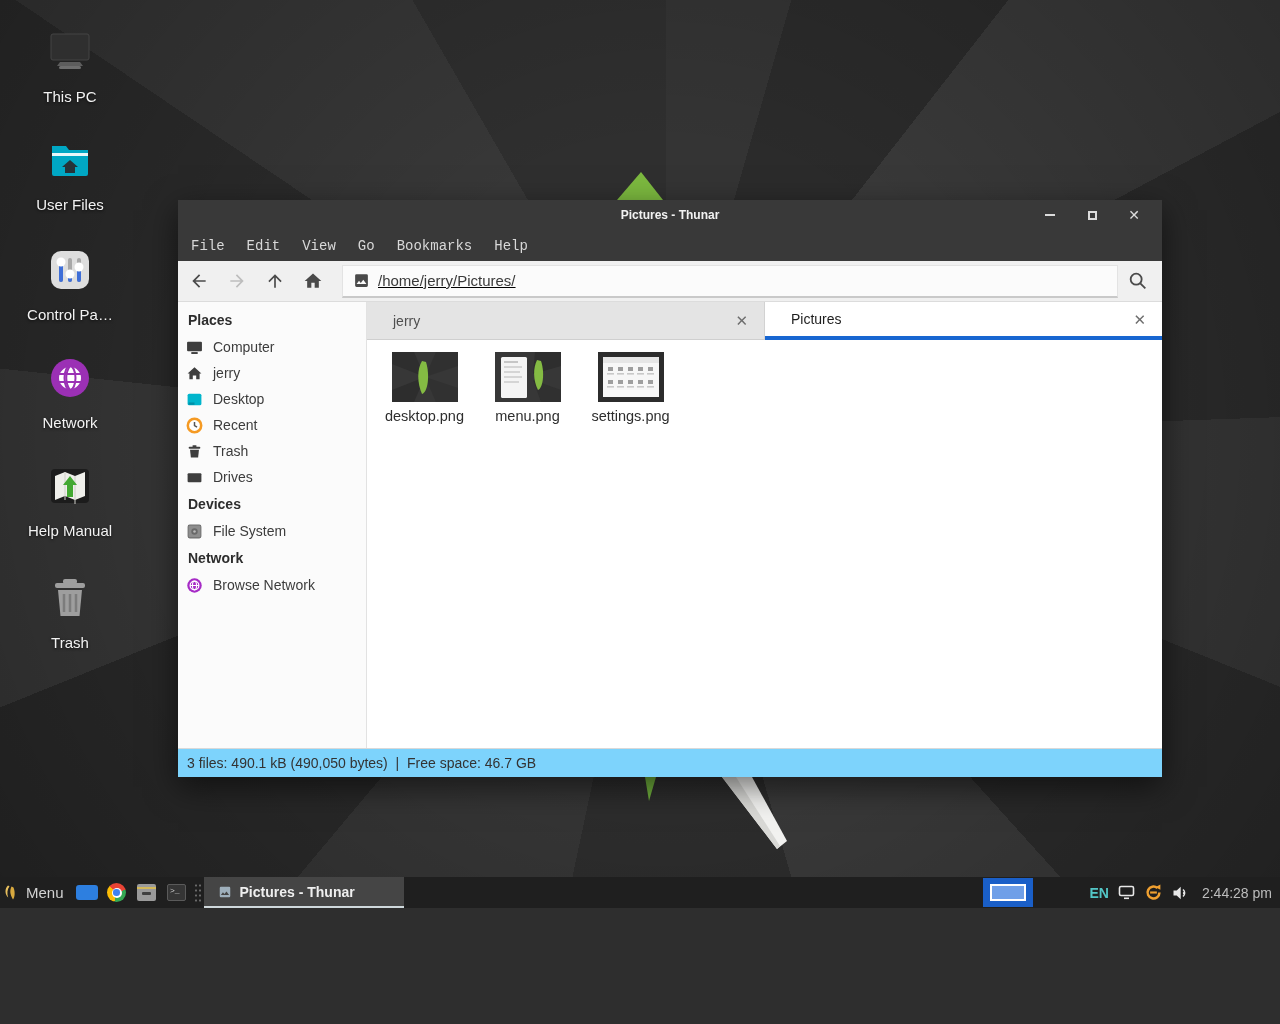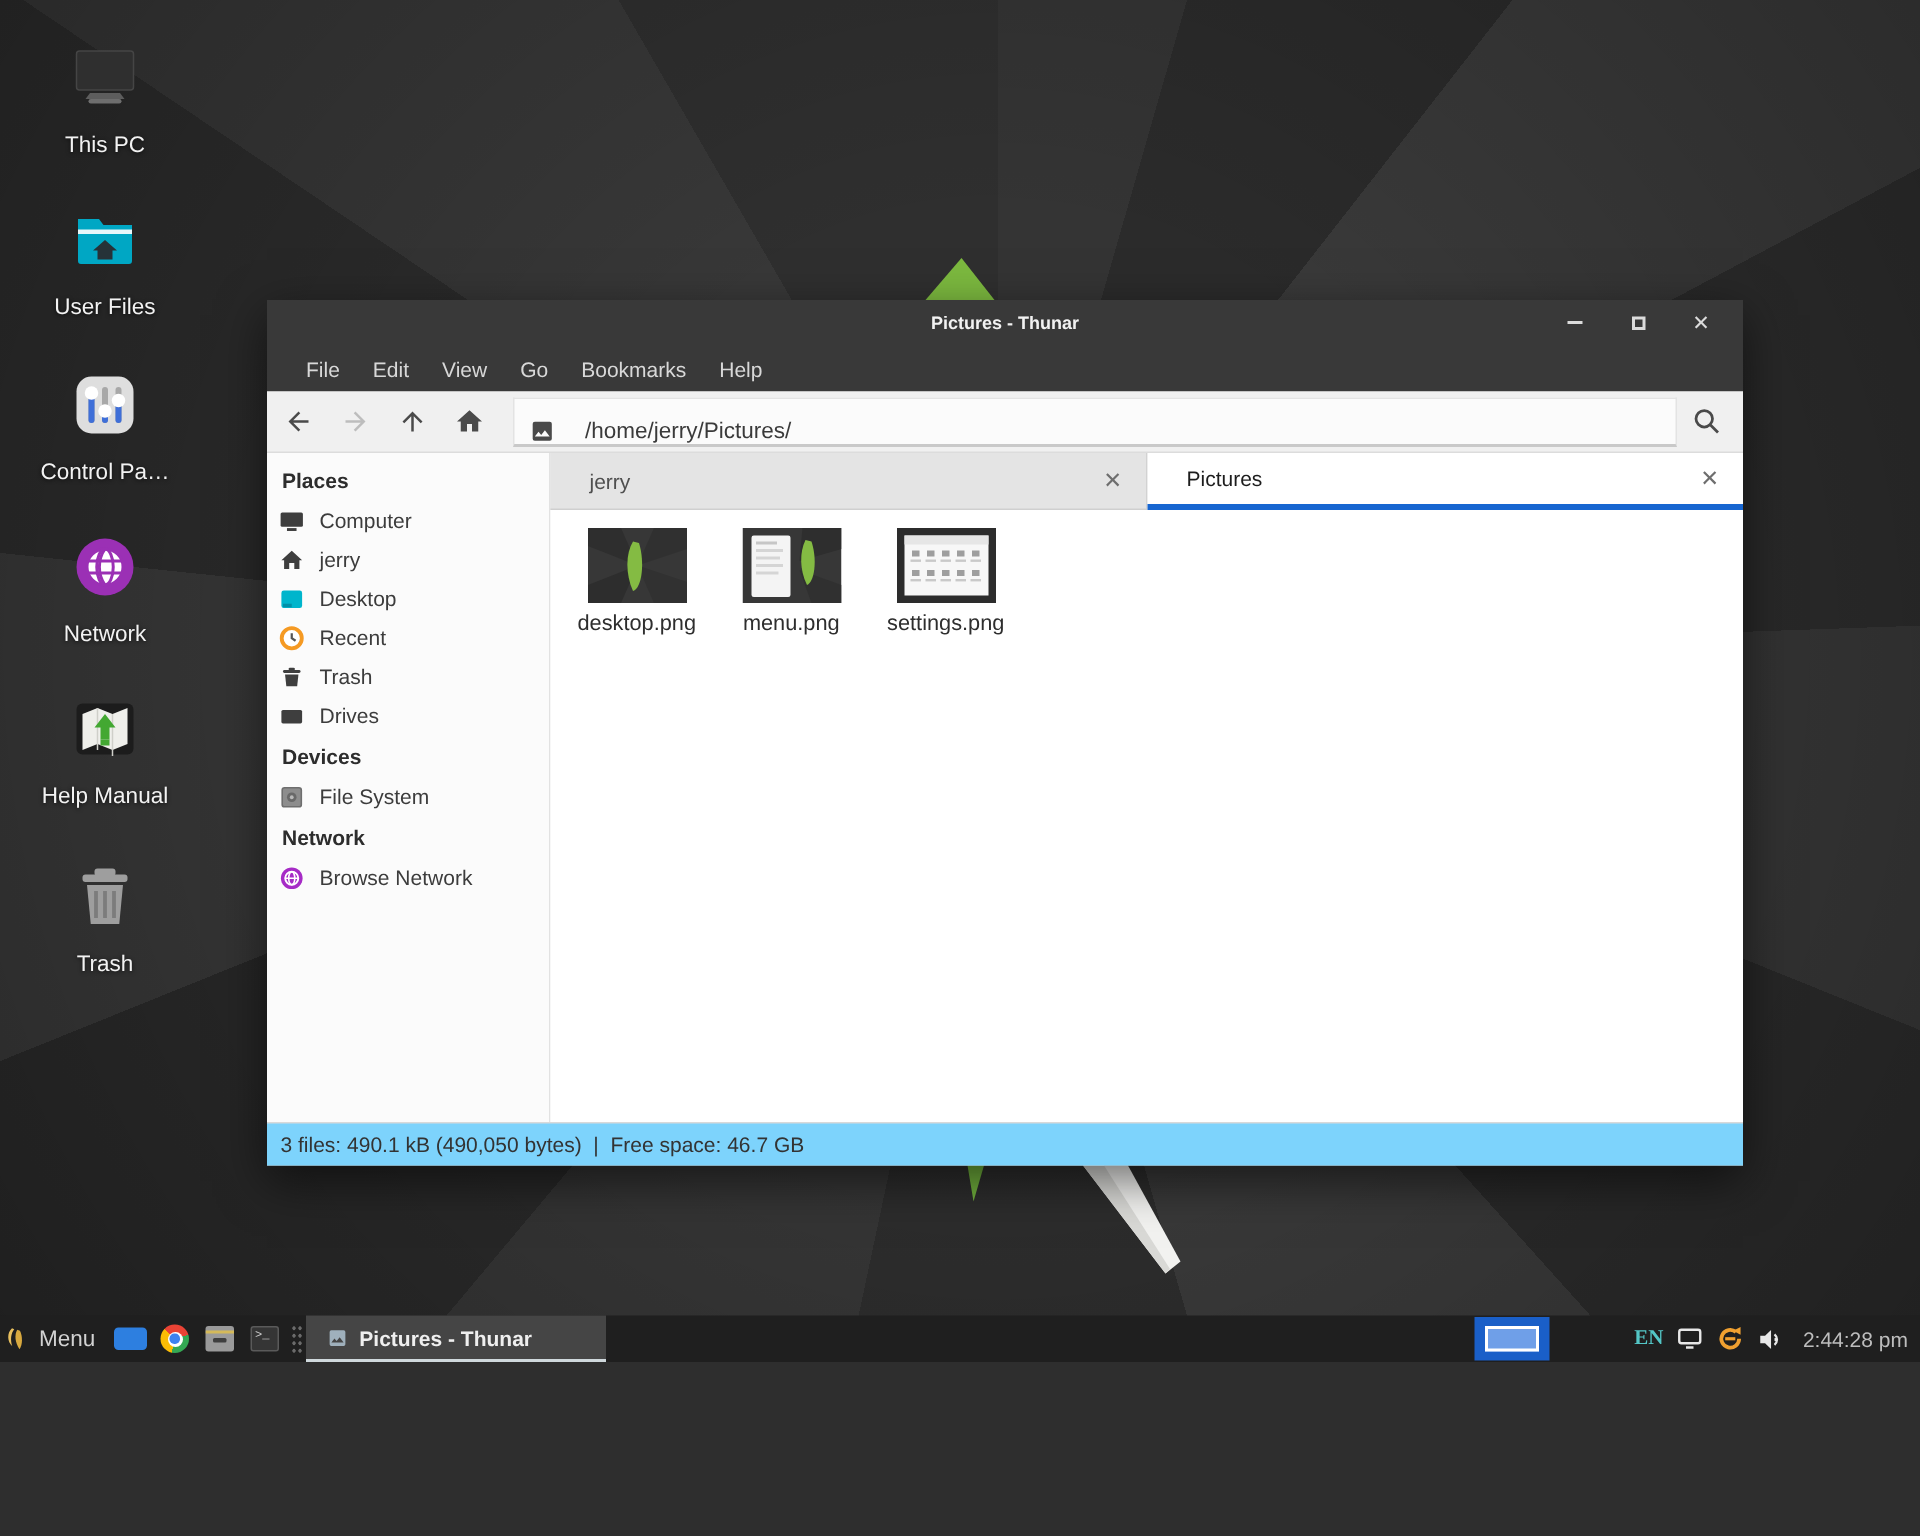--- a/index.html
+++ b/index.html
@@ -27,27 +27,27 @@
   .window { position:absolute; left:178px; top:200px; width:984px; height:577px;
     box-shadow:0 10px 30px rgba(0,0,0,.55); background:#fff; display:flex; flex-direction:column; }
   .titlebar { height:30px; background:#393939; display:flex; align-items:center; position:relative; flex:0 0 auto;}
   .titlebar .title { position:absolute; left:0; right:0; text-align:center; font-size:12px; font-weight:bold; color:#f2f2f2; }
   .wcontrols { position:absolute; right:14px; top:0; height:30px; display:flex; align-items:center; gap:14px; }
   .wc { width:28px; height:28px; display:flex; align-items:center; justify-content:center; }
   .wc-min i { display:block; width:10px; height:2px; background:#dcdcdc; }
   .wc-max i { display:block; width:9px; height:9px; border:2px solid #dcdcdc; }
   .wc-close { color:#dcdcdc; font-size:14px; line-height:1; }
 
-  .menubar { height:31px; background:#393939; display:flex; align-items:flex-end; padding-left:15px; flex:0 0 auto;}
+  .menubar { height:31px; background:#393939; display:flex; align-items:flex-end; padding-left:2px; flex:0 0 auto;font-family:Liberation Mono, monospace;}
   .menubar .mi { padding:0 11px; font-size:14px; color:#d8d8d8; height:100%; display:flex; align-items:center; }
 
   .toolbar { height:41px; background:#f0f0f0; display:flex; align-items:center; padding:0 4px 0 2px; flex:0 0 auto; border-bottom:1px solid #dcdcdc; }
   .navbtn { width:38px; height:34px; display:flex; align-items:center; justify-content:center; }
   .pathfield { flex:1; height:33px; margin-left:10px; background:#fbfbfb; border:1px solid #e3e3e3; border-bottom:2px solid #c9c9c9;
-    display:flex; align-items:flex-end; padding:0 10px; gap:20px; }
+    display:flex; align-items:center; padding:0 10px; gap:8px;text-decoration:underline; }
   .pathfield .ptext { font-size:15px; color:#3a3a3a; }
   .searchbtn { width:40px; height:34px; display:flex; align-items:center; justify-content:center; }
 
   .bodyrow { flex:1; display:flex; min-height:0; }
   .sidebar { width:189px; background:#fbfbfb; border-right:1px solid #e2e2e2; padding-top:4px; overflow:hidden; }
   .shead { height:28px; display:flex; align-items:center; padding-left:10px; font-size:14px; font-weight:bold; color:#2d2d2d; }
   .sitem { height:26px; display:flex; align-items:center; padding-left:8px; gap:10px; font-size:14px; color:#3c3c3c; }
   .sitem svg { flex:0 0 auto; }
 
   .content { flex:1; display:flex; flex-direction:column; min-width:0; }
@@ -86,21 +86,21 @@
   .grip { width:8px; height:20px; margin:0 2px;
     background-image:radial-gradient(circle, #6a6a6a 1px, transparent 1.2px); background-size:4px 5px; }
   .winbtn { height:100%; display:flex; align-items:center; gap:8px; padding:0 14px; width:200px;
     background:#454545; border-bottom:2px solid #cfd8dc; }
   .winbtn .wtitle { font-size:14px; font-weight:bold; color:#efefef; white-space:nowrap; overflow:hidden; }
 
   .tb-right { margin-left:auto; display:flex; align-items:center; height:100%; }
   .wsswitch { width:50px; height:29px; background:#1a5fc8; display:flex; align-items:center; justify-content:center; margin-right:56px; }
   .wsswitch .inner { width:36px; height:17px; background:#6f9fe8; border:2px solid #fff; }
   .tray { display:flex; align-items:center; gap:9px; padding-right:8px; }
-  .kbd { font-size:14px; font-weight:bold; color:#53c6c6;font-family:Liberation Serif, serif; }
+  .kbd { font-size:14px; font-weight:bold; color:#53c6c6; }
   .clock { font-size:14px; color:#bdbdbd; margin-left:4px; }
 
   
   .thumbsvg { display:block; }
 </style>
 </head>
 <body>
 
 <div class="screen">
 

